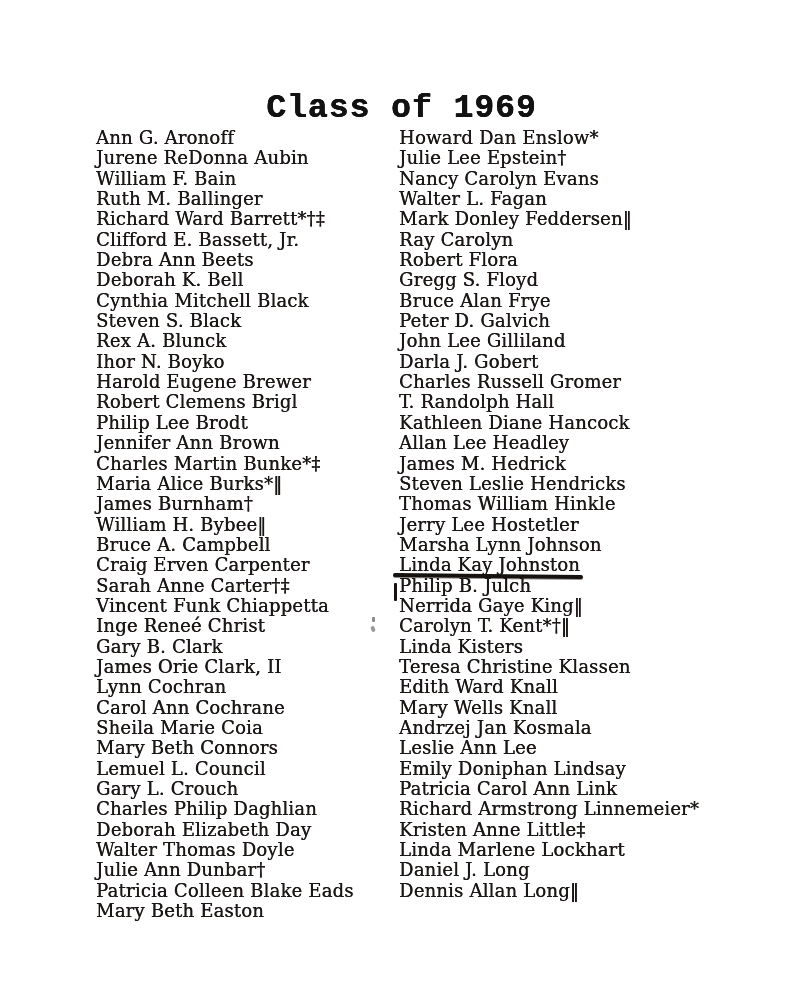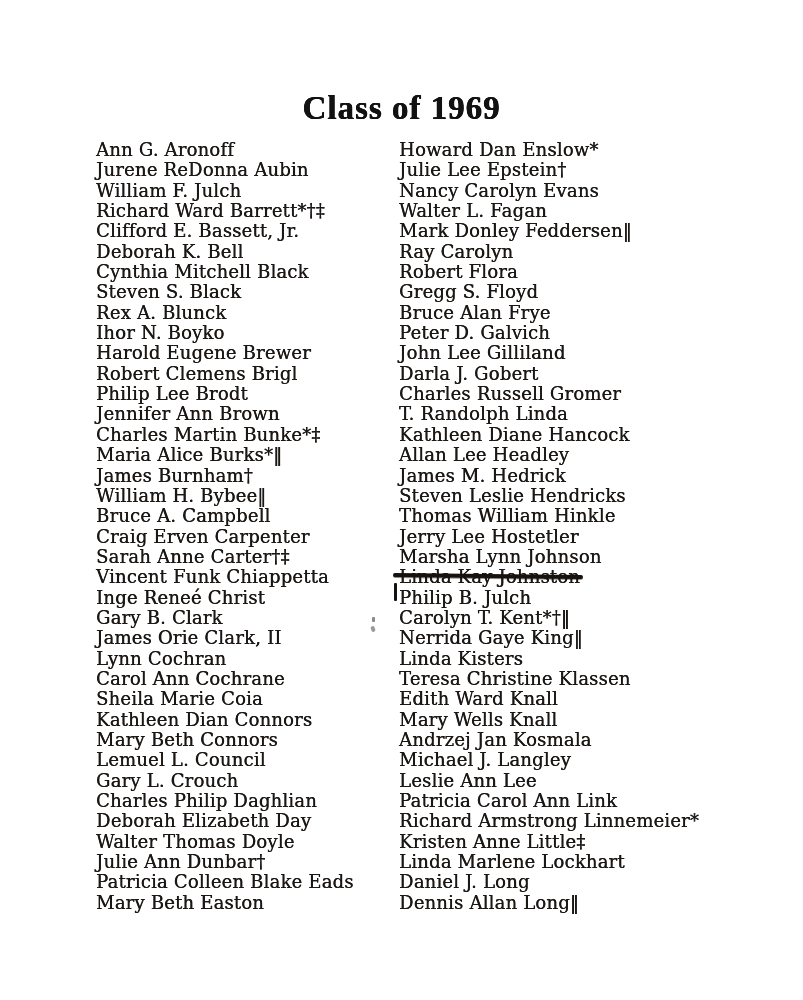--- a/index.html
+++ b/index.html
@@ -14,37 +14,36 @@
     height: 1000px;
     background: #ffffff;
     overflow: hidden;
   }
   .title {
     position: absolute;
     top: 68px;
     left: 0;
     right: 0;
     text-align: center;
-    font-family: Liberation Serif, serif;
+    font-family: Liberation Mono, monospace;
     font-weight: 700;
     font-size: 33px;
     letter-spacing: 1px;
     color: #121212;
     text-shadow: 0.4px 0 0 #121212, 0 0.4px 0 #121212;
   }
   .col {
     position: absolute;
     top: 128px;
     font-size: 18px;
     line-height: 20.35px;
     letter-spacing: 0.2px;
     color: #1b1714;
     text-shadow: 0.3px 0 0 #1b1714;
     white-space: nowrap;
-    margin-top: 12px;
   }
   .col-left  { left: 96px; }
   .col-right { left: 399px; }
   .name-line { height: 20.35px; }
   
   .artifact { position: absolute; background: #17120e; }
   .pen-underline {
     left: 393px;
     top: 574px;
     width: 190px;
@@ -81,23 +80,25 @@
 </head>
 <body>
 
 <div class="page">
 
   <h1 class="title">Class of 1969</h1>
 
   <div class="col col-left">
       <div class="name-line">Ann G. Aronoff</div>
       <div class="name-line">Jurene ReDonna Aubin</div>
-      <div class="name-line">William F. Julch</div>
+      <div class="name-line">William F. Bain</div>
+      <div class="name-line">Ruth M. Ballinger</div>
       <div class="name-line">Richard Ward Barrett*†‡</div>
       <div class="name-line">Clifford E. Bassett, Jr.</div>
+      <div class="name-line">Debra Ann Beets</div>
       <div class="name-line">Deborah K. Bell</div>
       <div class="name-line">Cynthia Mitchell Black</div>
       <div class="name-line">Steven S. Black</div>
       <div class="name-line">Rex A. Blunck</div>
       <div class="name-line">Ihor N. Boyko</div>
       <div class="name-line">Harold Eugene Brewer</div>
       <div class="name-line">Robert Clemens Brigl</div>
       <div class="name-line">Philip Lee Brodt</div>
       <div class="name-line">Jennifer Ann Brown</div>
       <div class="name-line">Charles Martin Bunke*‡</div>
@@ -107,21 +108,20 @@
       <div class="name-line">Bruce A. Campbell</div>
       <div class="name-line">Craig Erven Carpenter</div>
       <div class="name-line">Sarah Anne Carter†‡</div>
       <div class="name-line">Vincent Funk Chiappetta</div>
       <div class="name-line">Inge Reneé Christ</div>
       <div class="name-line">Gary B. Clark</div>
       <div class="name-line">James Orie Clark, II</div>
       <div class="name-line">Lynn Cochran</div>
       <div class="name-line">Carol Ann Cochrane</div>
       <div class="name-line">Sheila Marie Coia</div>
-      <div class="name-line">Kathleen Dian Connors</div>
       <div class="name-line">Mary Beth Connors</div>
       <div class="name-line">Lemuel L. Council</div>
       <div class="name-line">Gary L. Crouch</div>
       <div class="name-line">Charles Philip Daghlian</div>
       <div class="name-line">Deborah Elizabeth Day</div>
       <div class="name-line">Walter Thomas Doyle</div>
       <div class="name-line">Julie Ann Dunbar†</div>
       <div class="name-line">Patricia Colleen Blake Eads</div>
       <div class="name-line">Mary Beth Easton</div>
     </div>
@@ -133,39 +133,39 @@
       <div class="name-line">Walter L. Fagan</div>
       <div class="name-line">Mark Donley Feddersen‖</div>
       <div class="name-line">Ray Carolyn</div>
       <div class="name-line">Robert Flora</div>
       <div class="name-line">Gregg S. Floyd</div>
       <div class="name-line">Bruce Alan Frye</div>
       <div class="name-line">Peter D. Galvich</div>
       <div class="name-line">John Lee Gilliland</div>
       <div class="name-line">Darla J. Gobert</div>
       <div class="name-line">Charles Russell Gromer</div>
-      <div class="name-line">T. Randolph Linda</div>
+      <div class="name-line">T. Randolph Hall</div>
       <div class="name-line">Kathleen Diane Hancock</div>
       <div class="name-line">Allan Lee Headley</div>
       <div class="name-line">James M. Hedrick</div>
       <div class="name-line">Steven Leslie Hendricks</div>
       <div class="name-line">Thomas William Hinkle</div>
       <div class="name-line">Jerry Lee Hostetler</div>
       <div class="name-line">Marsha Lynn Johnson</div>
       <div class="name-line">Linda Kay Johnston</div>
       <div class="name-line">Philip B. Julch</div>
+      <div class="name-line">Nerrida Gaye King‖</div>
       <div class="name-line">Carolyn T. Kent*†‖</div>
-      <div class="name-line">Nerrida Gaye King‖</div>
       <div class="name-line">Linda Kisters</div>
       <div class="name-line">Teresa Christine Klassen</div>
       <div class="name-line">Edith Ward Knall</div>
       <div class="name-line">Mary Wells Knall</div>
       <div class="name-line">Andrzej Jan Kosmala</div>
-      <div class="name-line">Michael J. Langley</div>
       <div class="name-line">Leslie Ann Lee</div>
+      <div class="name-line">Emily Doniphan Lindsay</div>
       <div class="name-line">Patricia Carol Ann Link</div>
       <div class="name-line">Richard Armstrong Linnemeier*</div>
       <div class="name-line">Kristen Anne Little‡</div>
       <div class="name-line">Linda Marlene Lockhart</div>
       <div class="name-line">Daniel J. Long</div>
       <div class="name-line">Dennis Allan Long‖</div>
     </div>
 
   <div class="artifact pen-underline"></div>
 

